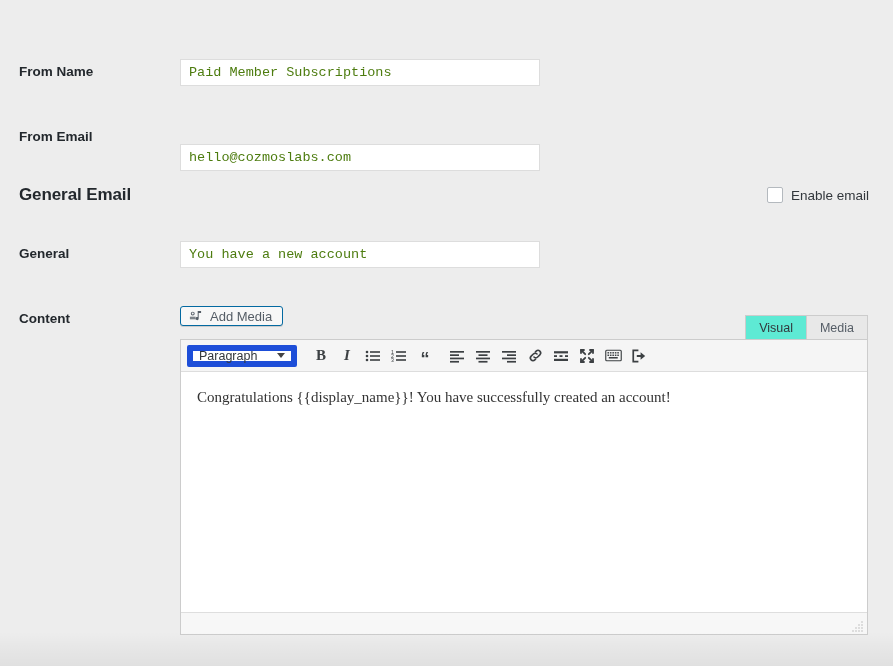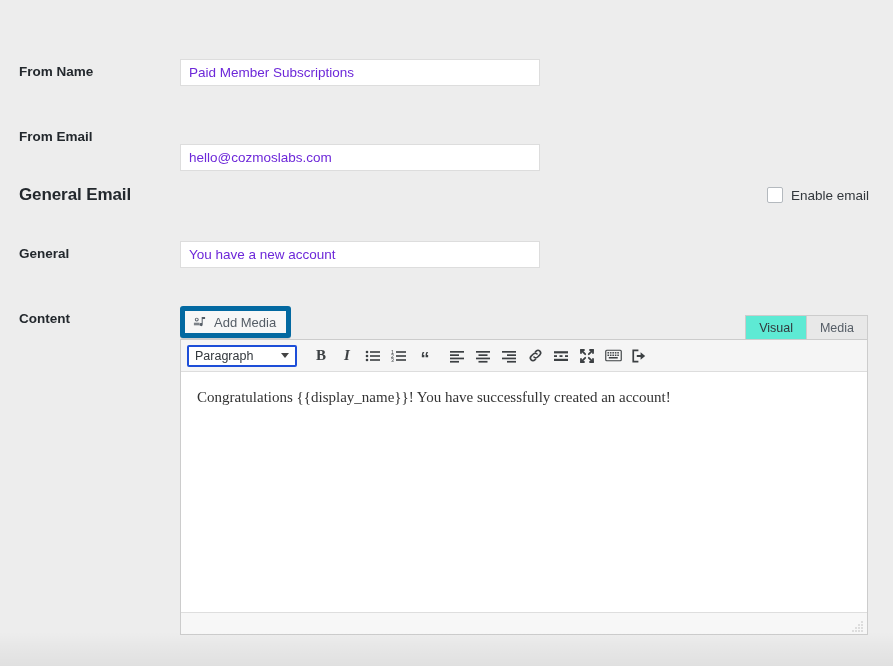--- a/index.html
+++ b/index.html
@@ -51,23 +51,23 @@
 
   .text-input {
     position: absolute;
     left: 180px;
     width: 360px;
     height: 27px;
     background: #ffffff;
     border: 1px solid #dddddd;
     border-radius: 0;
     padding: 0 8px;
-    font-family: Liberation Sans, sans-serif;
+    font-family: Liberation Mono, monospace;
     font-size: 13.5px;
-    color: #6d28d9;
+    color: #4d7c0f;
     outline: none;
     box-shadow: none;
   }
 
   
   .enable-row {
     position: absolute;
     right: 24px;
     top: 187px;
     display: flex;
@@ -97,27 +97,27 @@
   }
 
   .editor-top {
     position: relative;
     height: 30px;
   }
 
   .add-media-btn {
     position: absolute;
     left: 0; top: 0;
-    height: 32px;
+    height: 20px;
     display: inline-flex;
     align-items: center;
     gap: 6px;
     padding: 0 10px 0 8px;
     background: #f7f7f7;
-    border: 5px solid #0369a1;
+    border: 1px solid #0369a1;
     border-radius: 3px;
     font-size: 13px;
     color: #555d66;
     cursor: pointer;
     box-shadow: 0 1px 0 #cccccc;
   }
   .add-media-btn .label { line-height: 1; }
   .media-icon { width: 15px; height: 15px; display: block; }
 
   .tabs {
@@ -161,21 +161,21 @@
     display: flex;
     align-items: center;
     padding: 0 6px;
     gap: 2px;
   }
 
   .fmt-select {
     width: 110px;
     height: 22px;
     background: #fff;
-    border: 2px solid #1d4ed8;
+    border: 6px solid #1d4ed8;
     border-radius: 2px;
     font-size: 12.5px;
     color: #32373c;
     display: flex;
     align-items: center;
     padding: 0 6px;
     margin-right: 10px;
     cursor: pointer;
     justify-content: space-between;
   }

